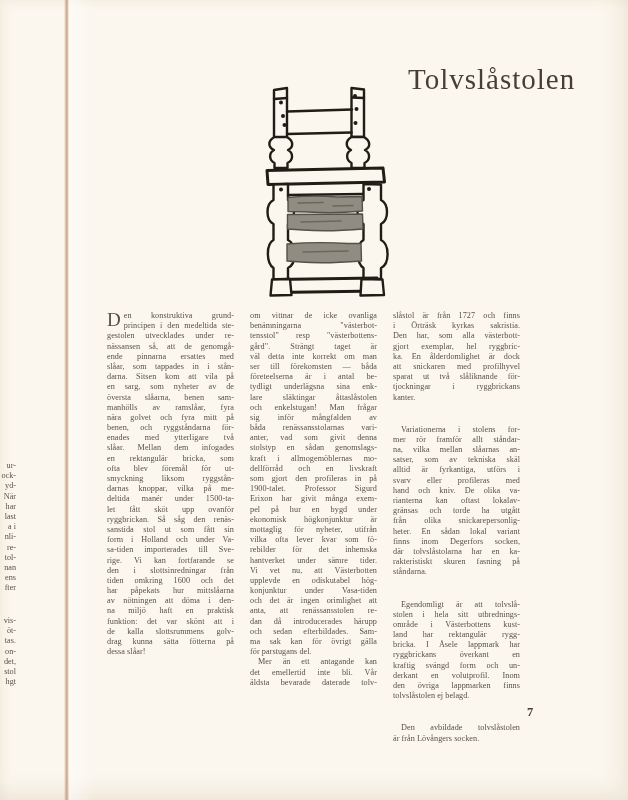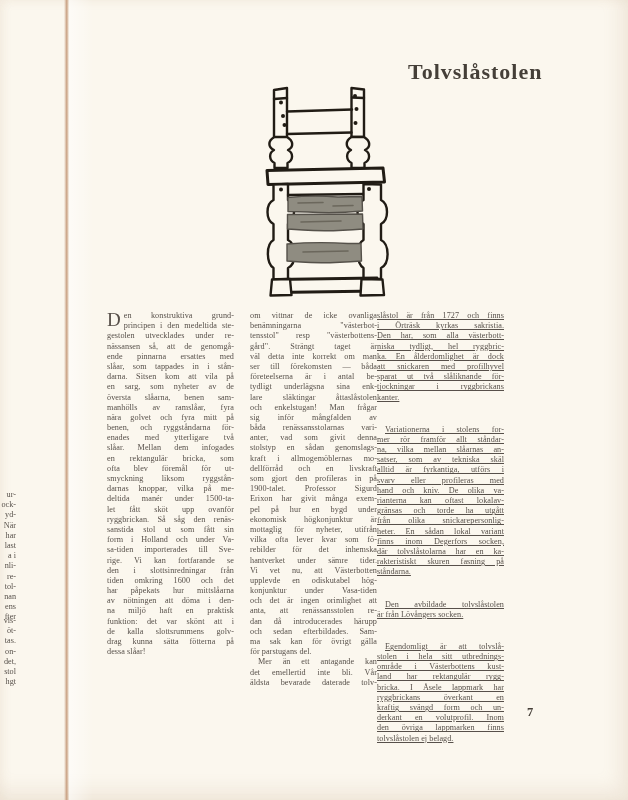--- a/index.html
+++ b/index.html
@@ -20,41 +20,41 @@
     position:absolute;left:69px;top:0;width:24px;height:800px;
     background:linear-gradient(to right, rgba(255,255,255,0.55), rgba(255,255,255,0));
   }
   
   .frag-group{
     position:absolute;left:0;width:16px;
     color:var(--ink,#57504a);
     font-size:8.2px;line-height:10.2px;
     text-align:right;white-space:nowrap;overflow:visible;
   }
-  #fragA{top:490px;}
+  #fragA{top:461px;}
   #fragB{top:616px;}
   .fline{height:10.2px;}
   
   .title{
     position:absolute;left:408px;top:44px;width:190px;
     color:var(--title-ink,#453f38);
-    font-size:22px;letter-spacing:1px;font-weight:bold;
+    font-size:29px;letter-spacing:1px;font-weight:normal;
   }
   
   .chair{position:absolute;left:253px;top:82px;}
   
   .col{
     position:absolute;top:311px;width:127px;
     color:var(--ink,#57504a);
     font-size:8.2px;line-height:10.2px;
     letter-spacing:0.05px;
   }
   #col1{left:107px;}
   #col2{left:250px;}
-  #col3{left:377px;text-decoration:underline;}
+  #col3{left:393px;}
   .para{margin:0;}
   .para.gap{margin-top:22px;}
   .line{
     height:10.2px;overflow:hidden;
     text-align:justify;text-align-last:justify;
   }
   .line.ragged{text-align-last:left;}
   .para.ind .line:first-child{text-indent:8px;}
   .dropcap{
     float:left;
@@ -233,21 +233,21 @@
         <div class="line">Mer än ett antagande kan</div>
         <div class="line">det emellertid inte bli. Vår</div>
         <div class="line">äldsta bevarade daterade tolv-</div>
       </div>
     </div>
   <div id="col3" class="col">
       <div class="para">
         <div class="line">slåstol är från 1727 och finns</div>
         <div class="line">i Örträsk kyrkas sakristia.</div>
         <div class="line">Den har, som alla västerbott-</div>
-        <div class="line">niska tydligt, hel ryggbric-</div>
+        <div class="line">gjort exemplar, hel ryggbric-</div>
         <div class="line">ka. En ålderdomlighet är dock</div>
         <div class="line">att snickaren med profilhyvel</div>
         <div class="line">sparat ut två slåliknande för-</div>
         <div class="line">tjockningar i ryggbrickans</div>
         <div class="line ragged">kanter.</div>
       </div>
       <div class="para gap ind">
         <div class="line">Variationerna i stolens for-</div>
         <div class="line">mer rör framför allt ståndar-</div>
         <div class="line">na, vilka mellan slåarnas an-</div>
@@ -258,31 +258,31 @@
         <div class="line">rianterna kan oftast lokalav-</div>
         <div class="line">gränsas och torde ha utgått</div>
         <div class="line">från olika snickarepersonlig-</div>
         <div class="line">heter. En sådan lokal variant</div>
         <div class="line">finns inom Degerfors socken,</div>
         <div class="line">där tolvslåstolarna har en ka-</div>
         <div class="line">rakteristiskt skuren fasning på</div>
         <div class="line ragged">ståndarna.</div>
       </div>
       <div class="para gap ind">
-        <div class="line">Den avbildade tolvslåstolen</div>
-        <div class="line ragged">är från Lövångers socken.</div>
-      </div>
-      <div class="para gap ind">
         <div class="line">Egendomligt är att tolvslå-</div>
         <div class="line">stolen i hela sitt utbrednings-</div>
         <div class="line">område i Västerbottens kust-</div>
         <div class="line">land har rektangulär rygg-</div>
         <div class="line">bricka. I Åsele lappmark har</div>
         <div class="line">ryggbrickans överkant en</div>
         <div class="line">kraftig svängd form och un-</div>
         <div class="line">derkant en volutprofil. Inom</div>
         <div class="line">den övriga lappmarken finns</div>
         <div class="line ragged">tolvslåstolen ej belagd.</div>
       </div>
+      <div class="para gap ind">
+        <div class="line">Den avbildade tolvslåstolen</div>
+        <div class="line ragged">är från Lövångers socken.</div>
+      </div>
     </div>
 
   <div class="pageno">7</div>
 </div>
 
 </body></html>

